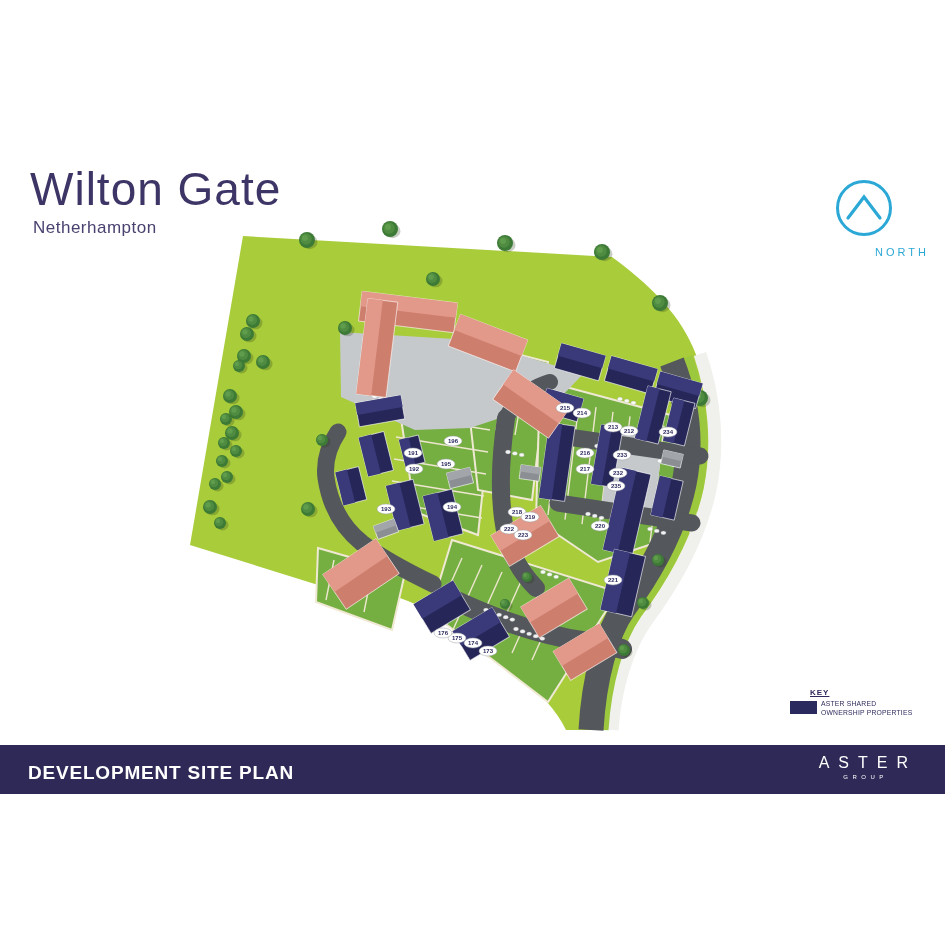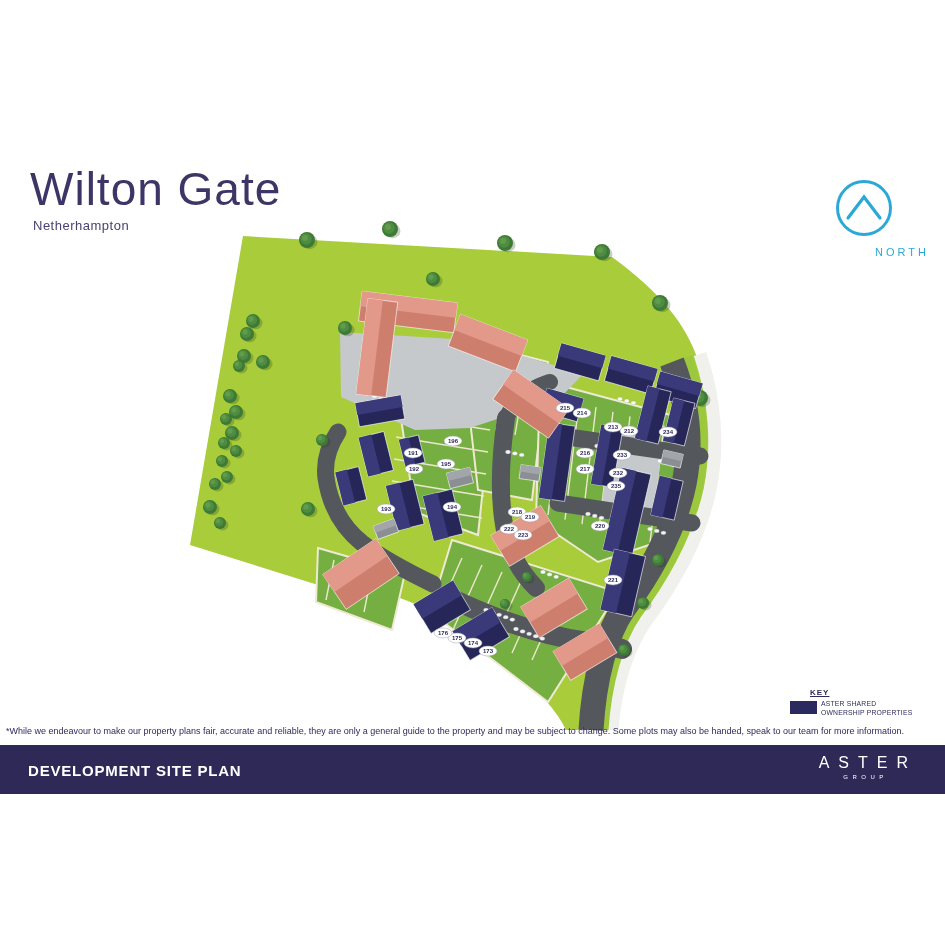--- a/index.html
+++ b/index.html
@@ -1,36 +1,36 @@
 <!DOCTYPE html>
 <html><head>
 <meta charset="utf-8">
 <style>
   html,body{margin:0;padding:0;background:#ffffff;}
   body{font-family:"Liberation Sans", sans-serif; width:945px; height:945px; position:relative; overflow:hidden;}
   .canvas{position:absolute;inset:0;width:945px;height:945px;background:#ffffff;border-radius:6px;}
 
   .title{position:absolute;left:30px;top:162px;font-size:46px;color:#3D3566;letter-spacing:1px;font-weight:400;}
-  .subtitle{position:absolute;left:33px;top:218px;font-size:13px;color:#4A4170;letter-spacing:.5px;}
+  .subtitle{position:absolute;left:33px;top:218px;font-size:17px;color:#4A4170;letter-spacing:.5px;}
 
   .north{position:absolute;left:831px;top:178px;width:66px;text-align:center;}
   .north-label{font-size:11px;letter-spacing:3px;color:#2BA8D6;margin-top:4px;font-weight:400;margin-left:44px;}
 
   .map-svg{position:absolute;left:0;top:0;}
 
   .key{position:absolute;left:790px;top:688px;width:150px;font-size:7px;color:#2E2A5C;}
   .key-heading{font-size:8px;font-weight:bold;text-decoration:underline;letter-spacing:1px;margin-left:20px;}
   .key-row{display:flex;align-items:flex-start;margin-top:3px;}
   .key-swatch{width:27px;height:13px;background:#2B2A5E;flex:0 0 auto;margin-top:1px;}
   .key-text{margin-left:4px;line-height:8.5px;font-size:6.8px;letter-spacing:.2px;}
 
   .disclaimer{position:absolute;left:6px;top:726px;width:936px;font-size:9px;color:#2E2A5C;white-space:nowrap;}
 
   .footer{position:absolute;left:0;top:745px;width:945px;height:49px;background:#2E2957;}
-  .footer-title{position:absolute;left:28px;top:17px;color:#ffffff;font-size:15px;font-weight:bold;letter-spacing:.8px;}
+  .footer-title{position:absolute;left:28px;top:17px;color:#ffffff;font-size:19px;font-weight:bold;letter-spacing:.8px;}
   .brand{position:absolute;right:28px;top:9px;text-align:center;color:#ffffff;}
   .brand-name{font-size:16px;letter-spacing:9px;font-weight:400;padding-left:9px;}
   .brand-sub{font-size:6px;letter-spacing:4.5px;margin-top:2px;padding-left:4.5px;}
 </style>
 </head>
 <body>
 
 <div class="canvas">
 
   <svg class="map-svg" width="945" height="945" viewBox="0 0 945 945">
@@ -507,21 +507,20 @@
     <div class="key-heading">KEY</div>
     <div class="key-row">
       <div class="key-swatch"></div>
       <div class="key-text">
         <div>ASTER SHARED</div>
         <div>OWNERSHIP PROPERTIES</div>
       </div>
     </div>
   </div>
 
-  <div class="disclaimer">*While we endeavour to make our property plans fair, accurate and reliable, they are only a general guide to the property and may be subject to change. Some plots may also be handed, speak to our team for more information.</div>
 
   <div class="footer">
     <div class="footer-title">DEVELOPMENT SITE PLAN</div>
     <div class="brand">
       <div class="brand-name">ASTER</div>
       <div class="brand-sub">GROUP</div>
     </div>
   </div>
 
 </div>

